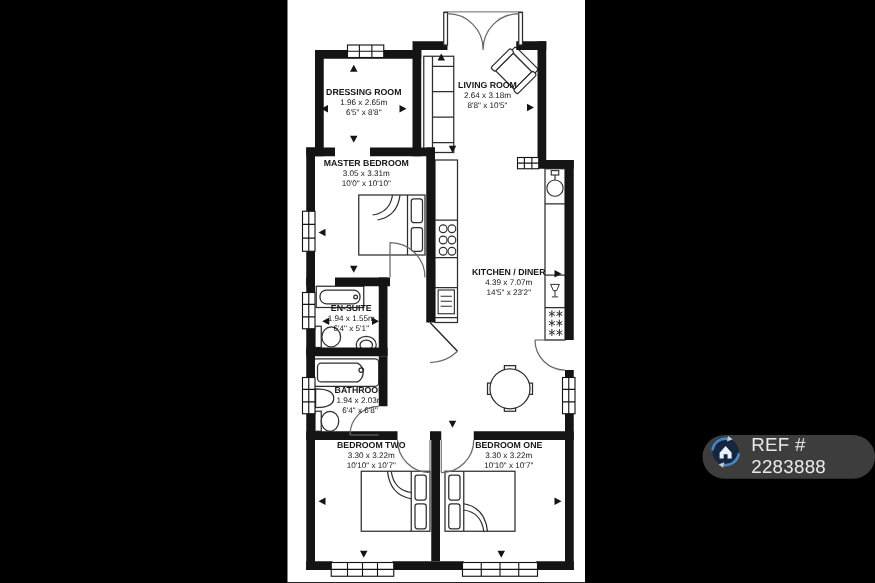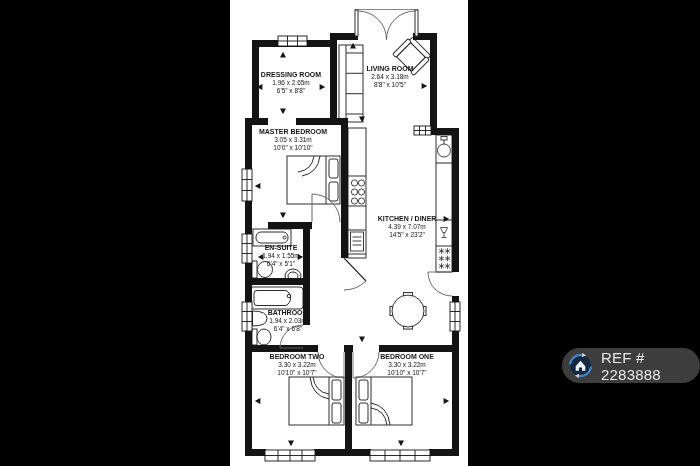--- a/index.html
+++ b/index.html
@@ -5,21 +5,21 @@
   html,body{margin:0;padding:0;background:#000;}
   .stage{position:relative;width:700px;height:466px;background:#000;overflow:hidden;
          font-family:"Liberation Sans",sans-serif;}
   .plan-svg{position:absolute;left:0;top:0;}
   .labels{position:absolute;left:0;top:0;width:700px;height:466px;pointer-events:none;}
   .room-label{position:absolute;transform:translateX(-50%);text-align:center;
               color:#161616;white-space:nowrap;}
   .room-label .rn{font-size:7px;font-weight:bold;line-height:9px;}
   .room-label .rd{font-size:6.5px;line-height:8px;}
   .watermark{position:absolute;left:562px;top:348px;width:138px;height:35px;
-             background:#3d3d3d;border-radius:18px;display:flex;align-items:center;}
+             background:#3d3d3d;border-radius:18px;display:flex;align-items:flex-start;}
   .wm-icon{width:27px;height:27px;margin-left:5px;flex:0 0 auto;}
   .wm-text{color:#e8e8e8;font-size:15px;margin-left:7px;letter-spacing:.2px;}
 </style>
 </head>
 <body>
 
 <div class="stage">
 
   <svg class="plan-svg" width="700" height="466" viewBox="0 0 700 466">
     <defs>

